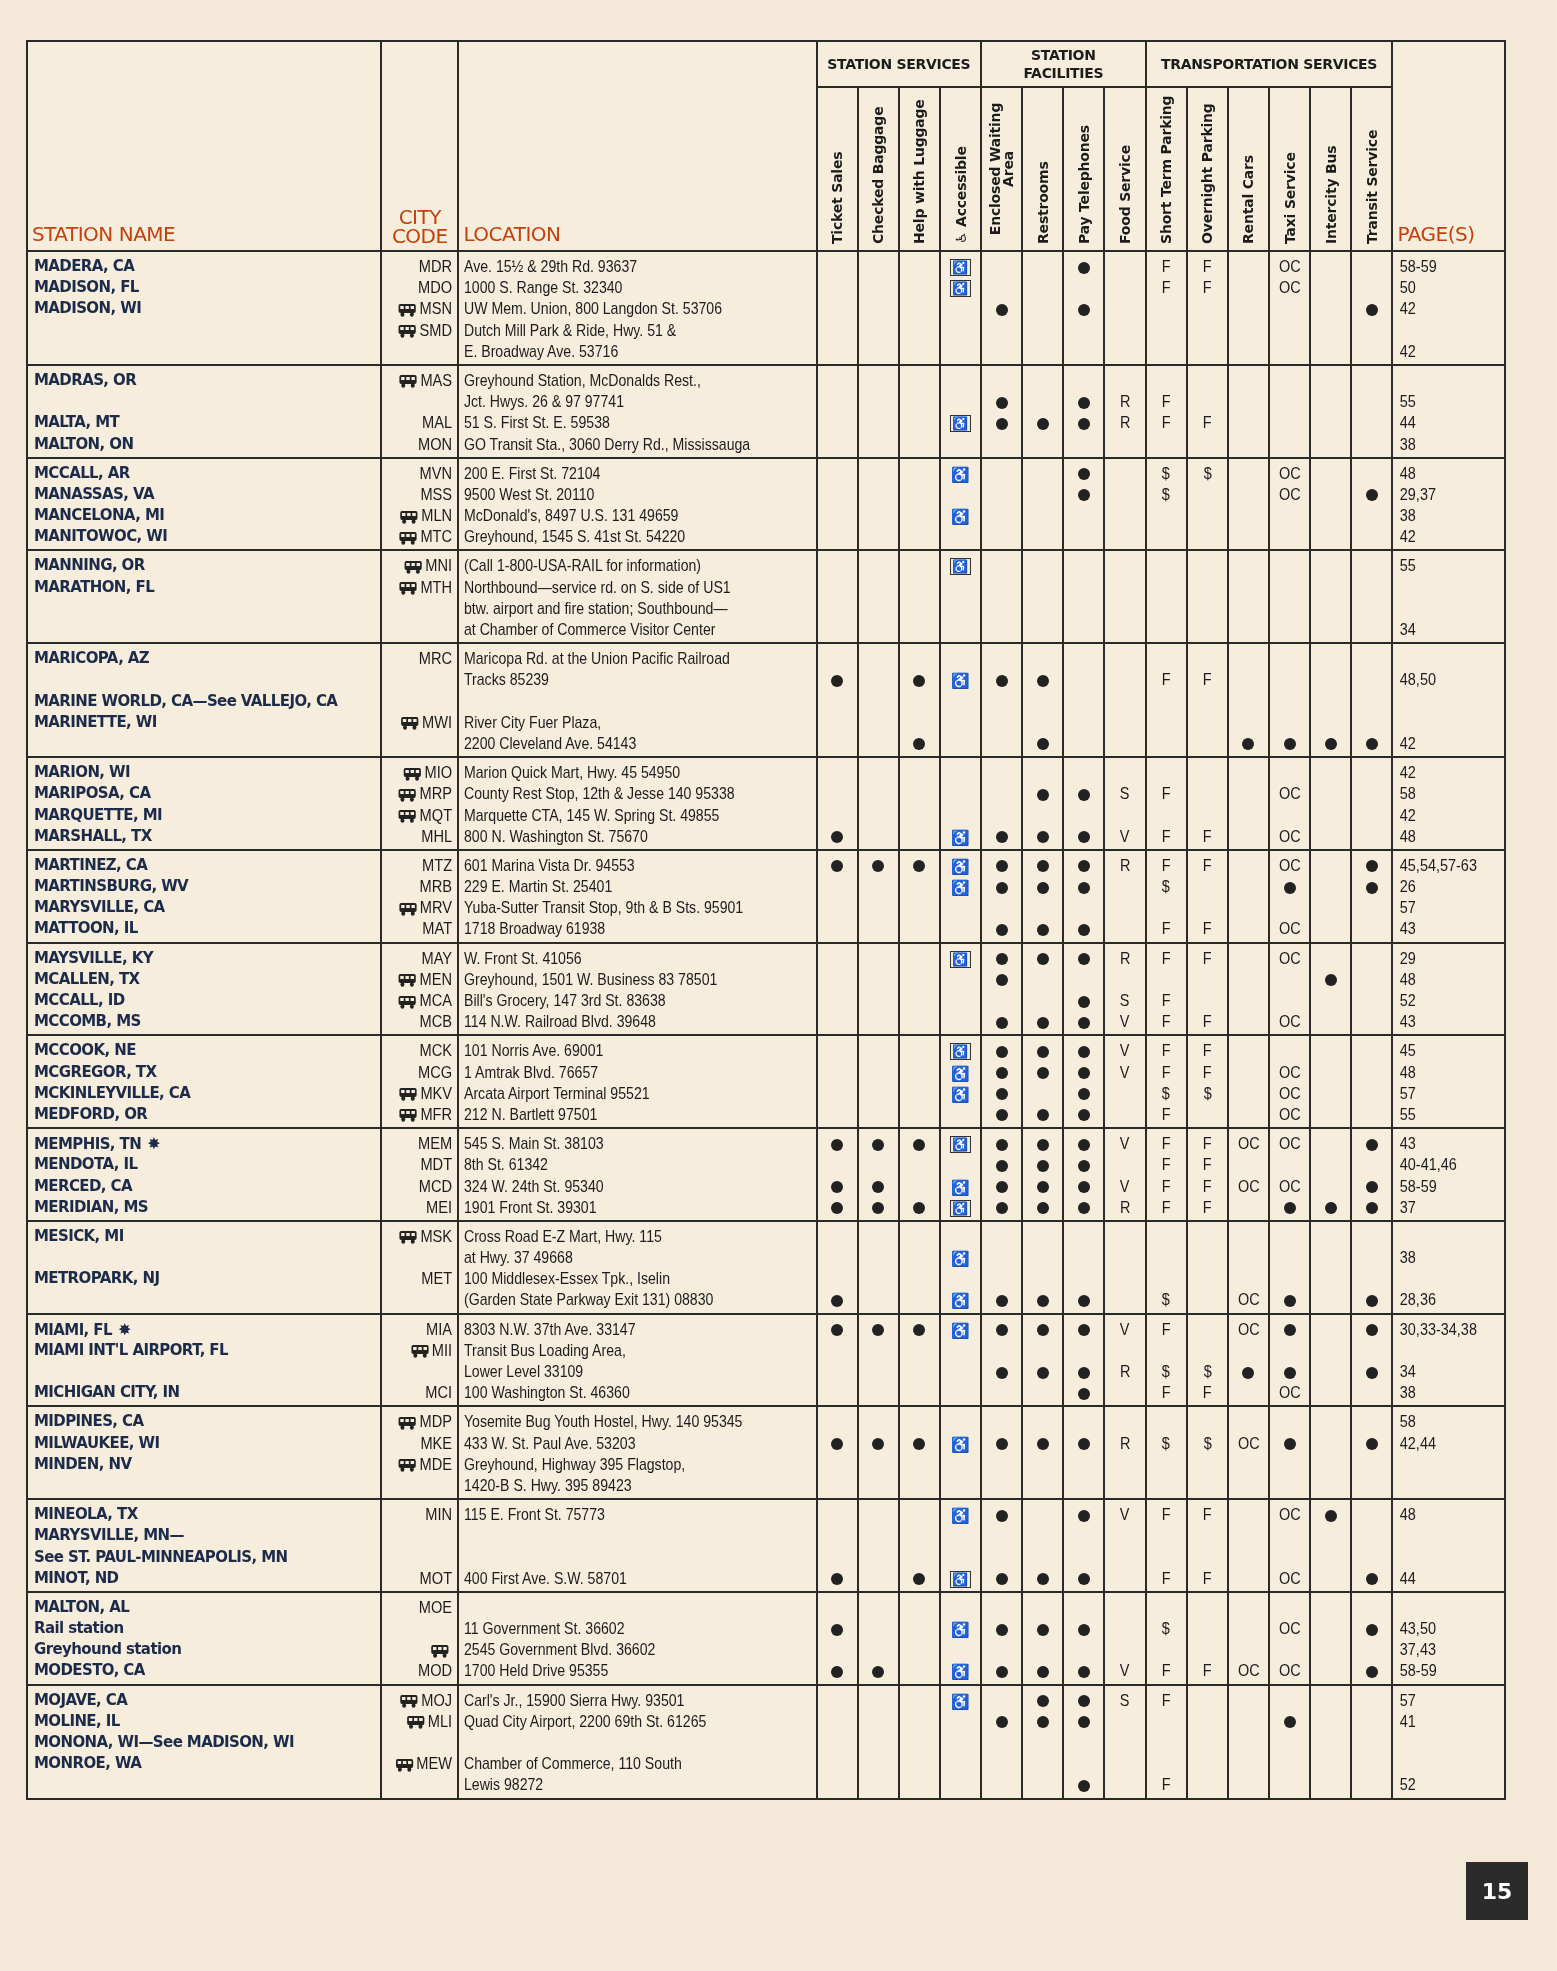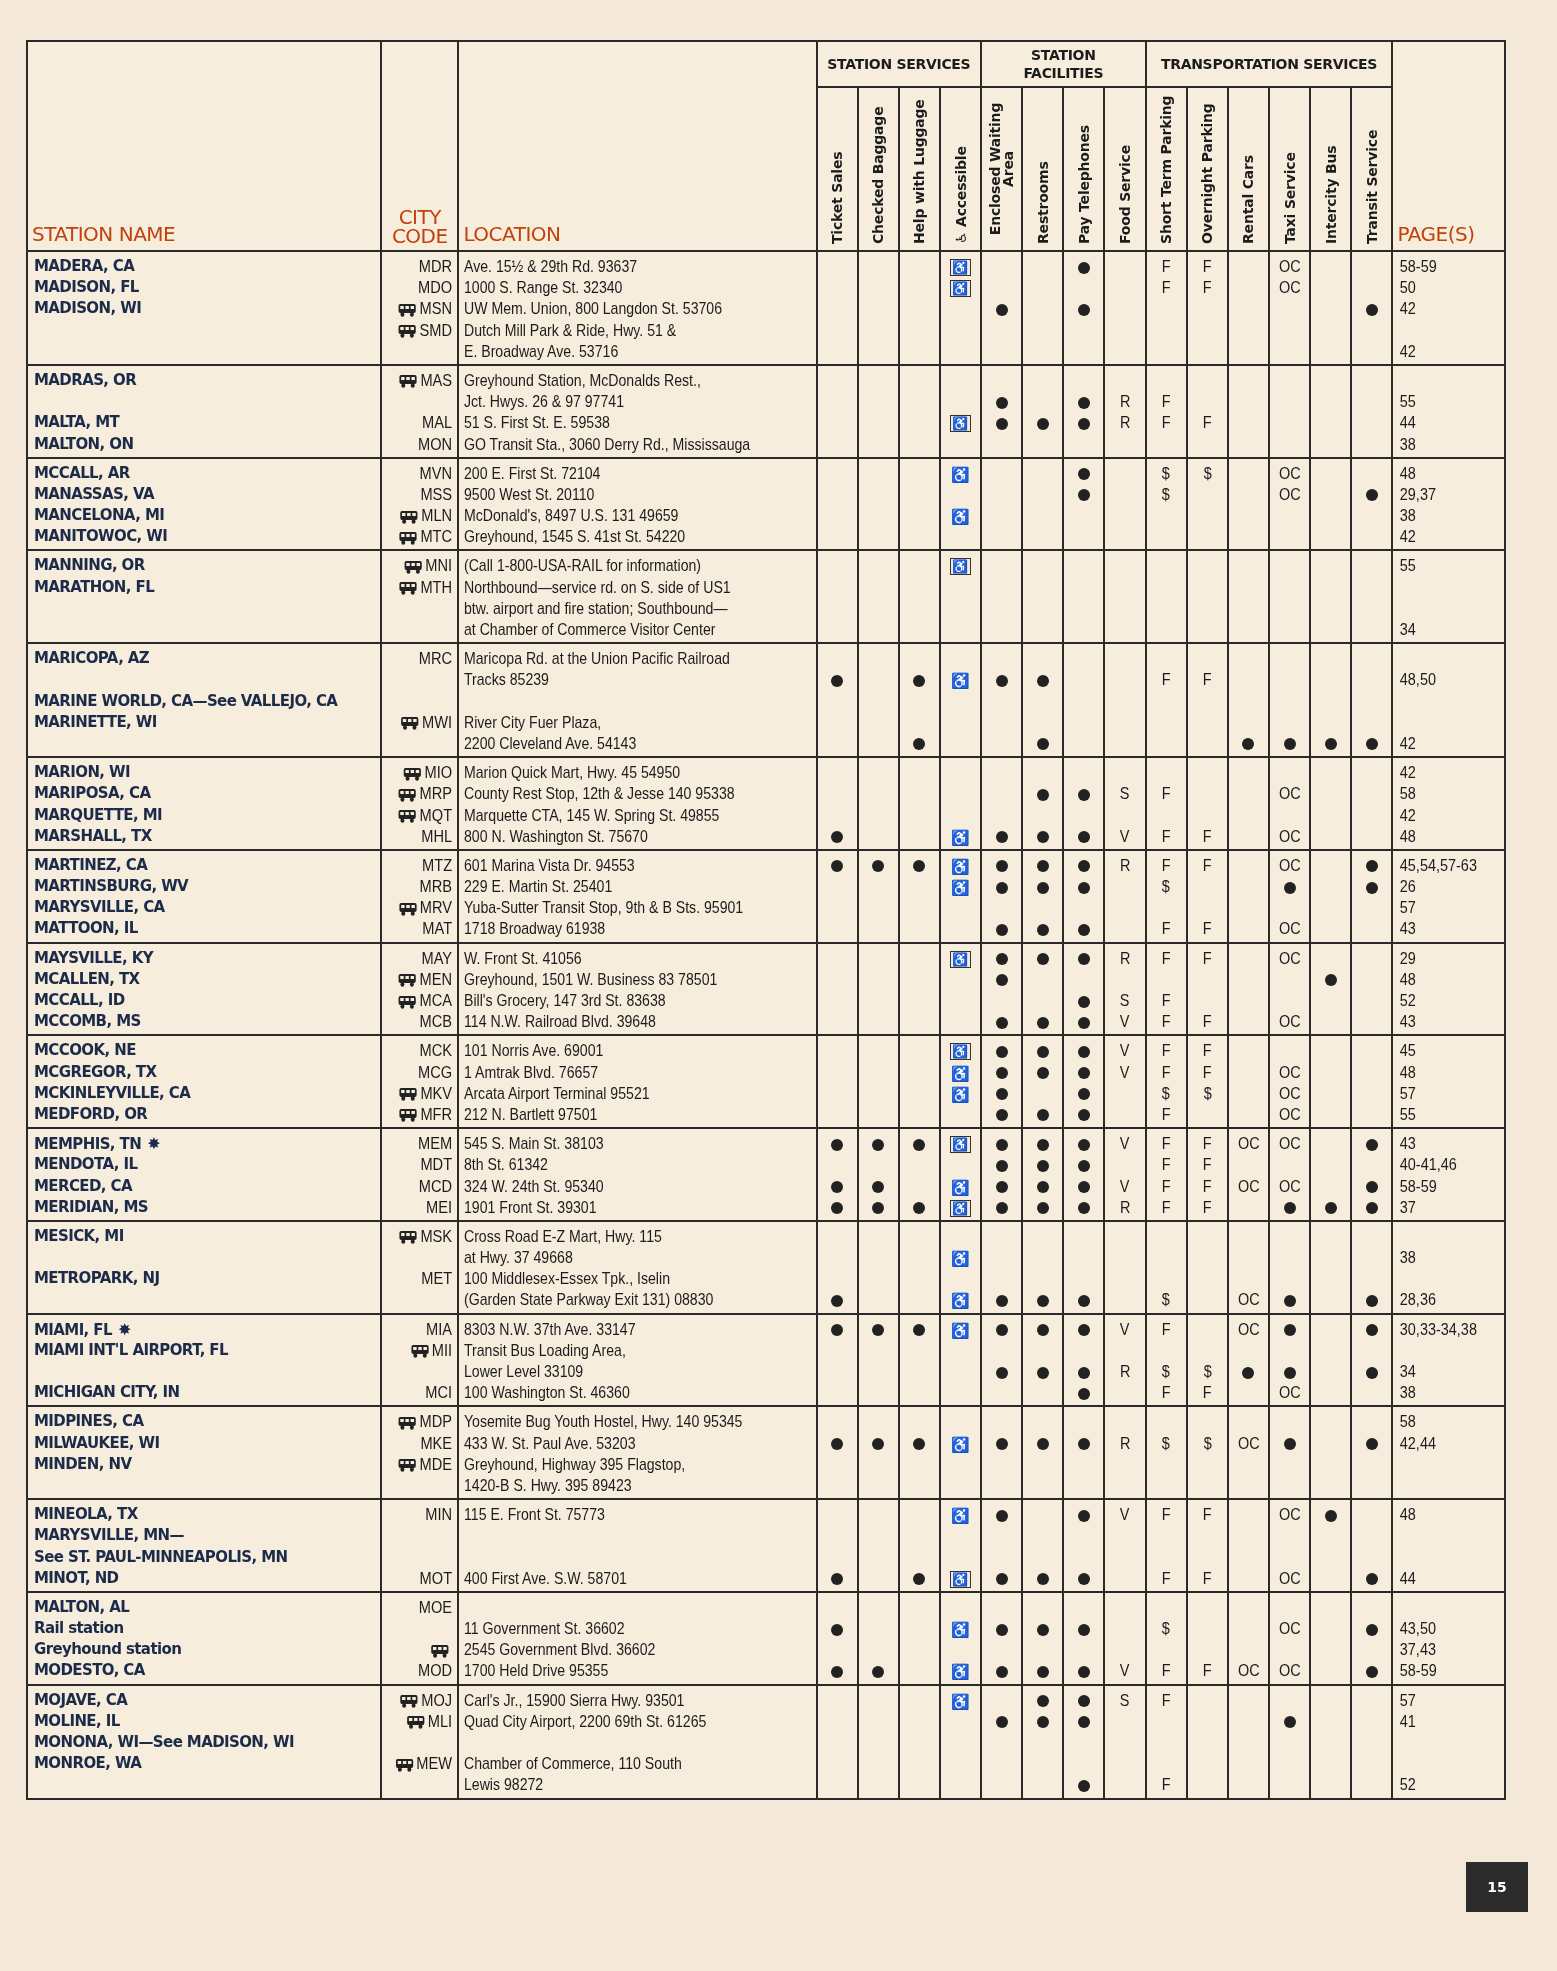--- a/index.html
+++ b/index.html
@@ -84,22 +84,22 @@
   }
   .txt { display: inline-block; transform: scaleX(0.85); }
   .wc { display: inline-block; font-size: 15px; line-height: 15px; vertical-align: middle; }
   .wcb { display: inline-block; border: 1.5px solid #333; font-size: 13px; line-height: 15px; padding: 0 1px; vertical-align: middle; }
   .bus {
     display: inline-block; width: 22px; height: 14px; vertical-align: middle; margin-right: 3px;
   }
   .star { color: #1c2b4a; font-size: 16px; margin-left: 6px; }
   .pagenum {
     position: absolute; left: 1440px; top: 1822px;
-    width: 62px; height: 50px; background: #2b2b2b; color: #fff;
-    font-family: "DejaVu Sans", sans-serif; font-weight: bold; font-size: 14px;
+    width: 62px; height: 58px; background: #2b2b2b; color: #fff;
+    font-family: "DejaVu Sans", sans-serif; font-weight: bold; font-size: 22px;
     display: flex; align-items: center; justify-content: center;
   }
 </style>
 </head>
 <body>
 
 <div class="page">
   <table class="tt" id="tt">
     <colgroup>
       <col style="width:353px">

